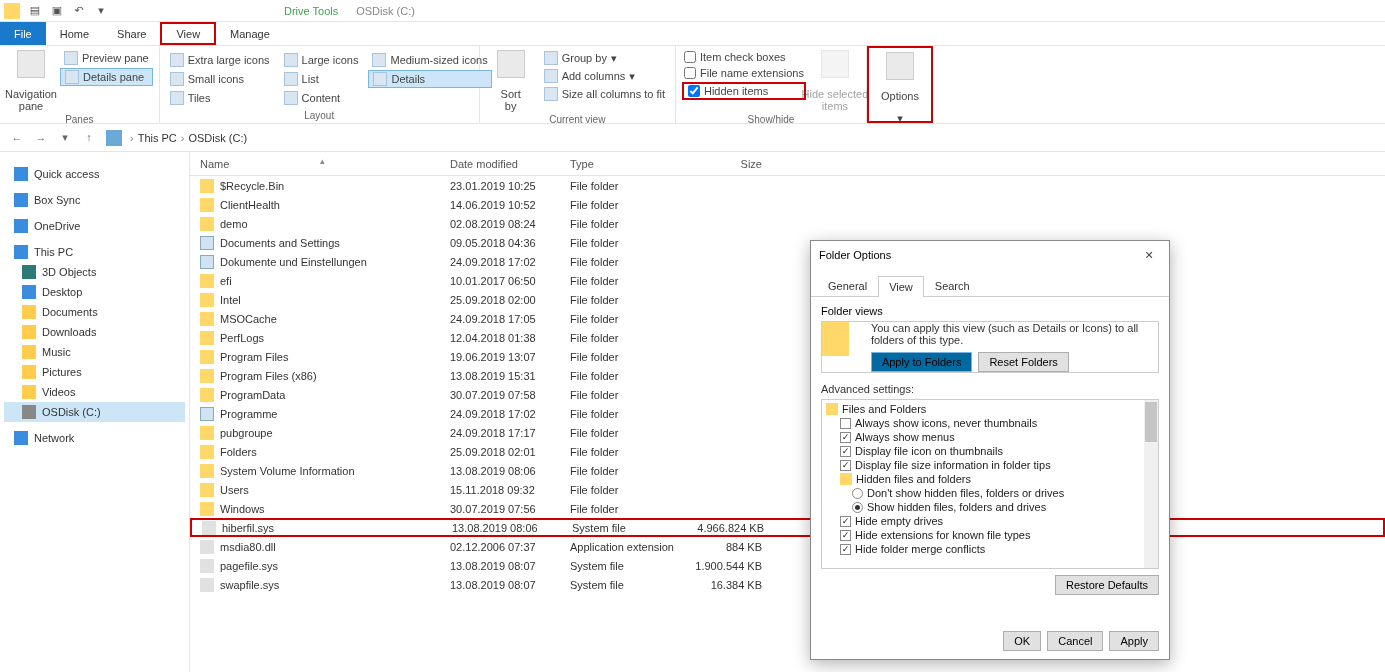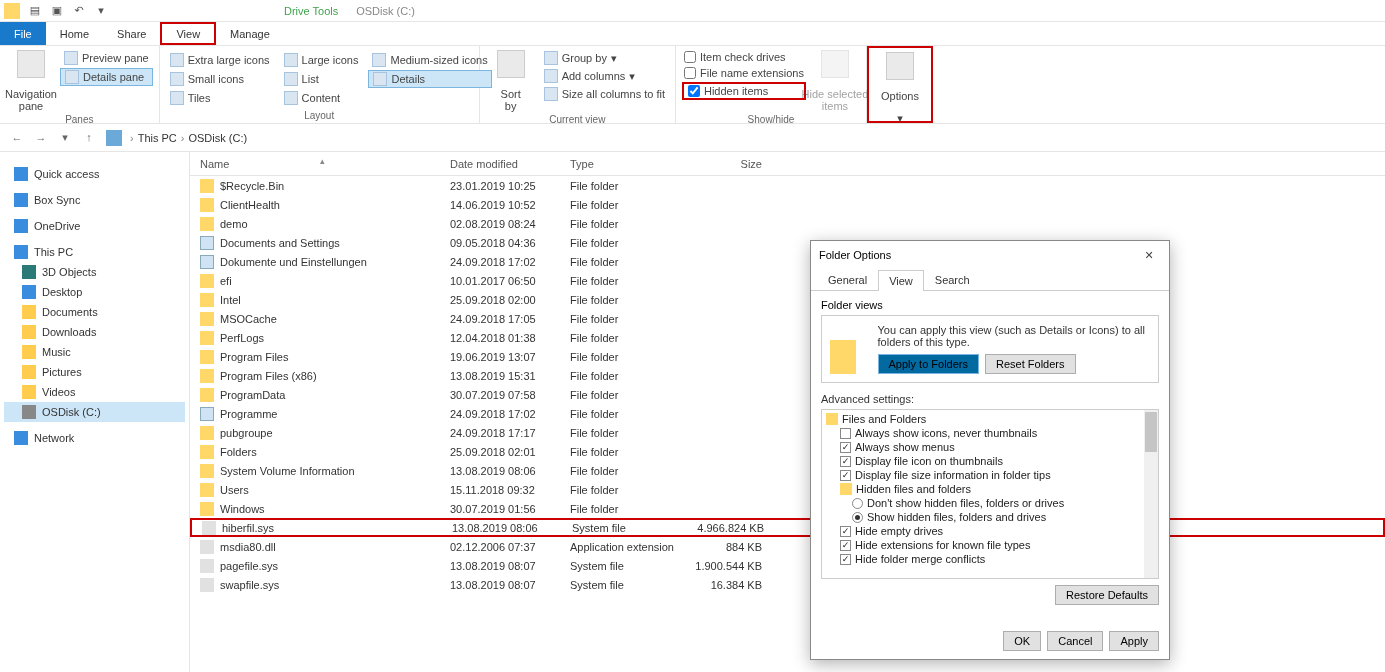--- a/index.html
+++ b/index.html
@@ -73,25 +73,25 @@
 .fic.sys { background: #e1e1e1; }
 .fic.short { background: #cfe3f5; border:1px solid #8ab; }
 .c-date { width: 120px; }
 .c-type { width: 120px; }
 .c-size { width: 80px; text-align: right; padding-right: 8px; }
 
 
 .dialog { position: absolute; left: 810px; top: 240px; width: 360px; height: 420px; background: #fff; border: 1px solid #888; box-shadow: 0 4px 16px rgba(0,0,0,.3); }
 .dlg-title { height: 28px; display: flex; align-items: center; justify-content: space-between; padding: 0 8px; }
 .dlg-close { width: 24px; text-align: center; color: #444; }
-.dlg-tabs { display: flex; padding: 0 6px; border-bottom: 1px solid #ccc; }
+.dlg-tabs { display: flex; padding: 0 6px; border-bottom: 1px solid #ccc; margin-top: 6px; }
 .dlg-tab { padding: 4px 10px; border: 1px solid transparent; border-bottom: none; color: #333; }
 .dlg-tab.active { border-color: #ccc; background: #fff; position: relative; top: 1px; }
 .dlg-body { padding: 8px 10px; }
-.fv-box { border: 1px solid #ccc; padding: 8px; display: flex; gap: 22px; align-items: flex-end; }
+.fv-box { border: 1px solid #ccc; display: flex; gap: 22px; align-items: flex-start; }
 .fv-ic { width: 34px; height: 34px; background: #ffd869; }
 .fv-text { font-size: 11px; color: #333; }
 .fv-btns { margin-top: 6px; display: flex; gap: 6px; }
 .btn { border: 1px solid #adadad; background: #e1e1e1; padding: 3px 10px; font-size: 11px; }
 .btn.lb { background: #0369a1; border-color: #7ab5e0; }
 .adv-lbl { margin: 10px 0 4px 0; color: #333; }
 .tree { border: 1px solid #ccc; height: 170px; overflow: hidden; position: relative; padding: 2px; }
 .tree .scrollbar { position: absolute; right: 0; top: 0; bottom: 0; width: 14px; background: #f0f0f0; }
 .tree .thumb { position: absolute; right: 1px; top: 2px; width: 12px; height: 40px; background: #c5c5c5; }
 .titem { display: flex; align-items: center; gap: 4px; padding: 0 2px; height: 14px; font-size: 11px; color: #222; white-space: nowrap; }
@@ -217,21 +217,21 @@
       </div>
     </div>
     <div class="group-label">Current view</div>
   </div>
 
   <div class="group">
     <div class="group-body">
       <div class="stack">
         <label class="chk">
             <input type="checkbox" style="">
-            <span>Item check drives</span>
+            <span>Item check boxes</span>
           </label>
         <label class="chk">
             <input type="checkbox" style="">
             <span>File name extensions</span>
           </label>
         <label class="chk hl">
             <input type="checkbox" checked="" style="">
             <span>Hidden items</span>
           </label>
       </div>
@@ -487,21 +487,21 @@
           </div>
           <div class="c-date">15.11.2018 09:32</div>
           <div class="c-type">File folder</div>
           <div class="c-size"></div>
         </div>
         <div class="rw">
           <div class="c-name">
             <span class="fic "></span>
             <span>Windows</span>
           </div>
-          <div class="c-date">30.07.2019 01:56</div>
+          <div class="c-date">30.07.2019 07:56</div>
           <div class="c-type">File folder</div>
           <div class="c-size"></div>
         </div>
         <div class="rw sel">
           <div class="c-name">
             <span class="fic sys"></span>
             <span>hiberfil.sys</span>
           </div>
           <div class="c-date">13.08.2019 08:06</div>
           <div class="c-type">System file</div>

